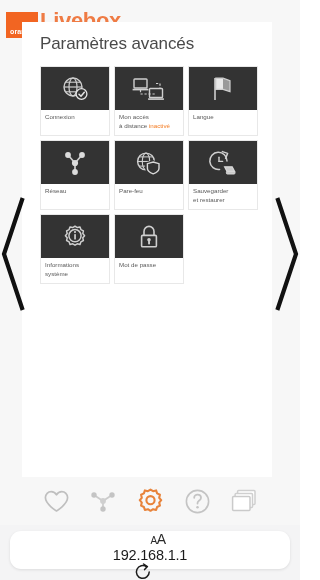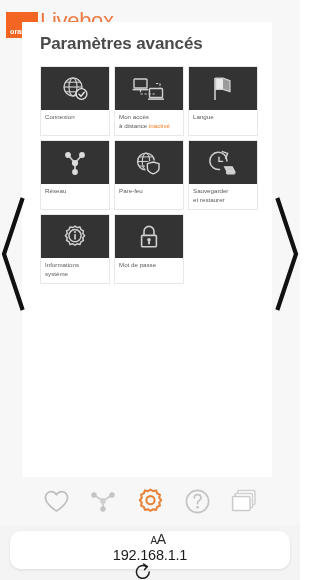--- a/index.html
+++ b/index.html
@@ -53,21 +53,21 @@
     font-size: 7px;
     font-weight: bold;
     letter-spacing: 0.1px;
     line-height: 1;
   }
   #brand-name {
     position: absolute;
     left: 40px; top: 8px;
     color: #ef7b44;
     font-size: 22px;
-    font-weight: normal;
+    font-weight: bold;
     letter-spacing: -0.3px;
     white-space: nowrap;
   }
 
   
   .nav-chevron {
     position: absolute;
     top: 196px;
     width: 26px;
     height: 116px;
@@ -84,21 +84,21 @@
     width: 250px;
     height: 455px;
     background: #ffffff;
     z-index: 3;
   }
 
   #panel-title {
     margin: 12px 0 0 18px;
     font-size: 17px;
     color: #4a4a4a;
-    font-weight: bold;
+    font-weight: normal;
     letter-spacing: -0.1px;
   }
 
   #tile-grid {
     margin: 12px 0 0 18px;
     width: 220px;
     display: flex;
     flex-wrap: wrap;
     gap: 4px 4px;
   }

